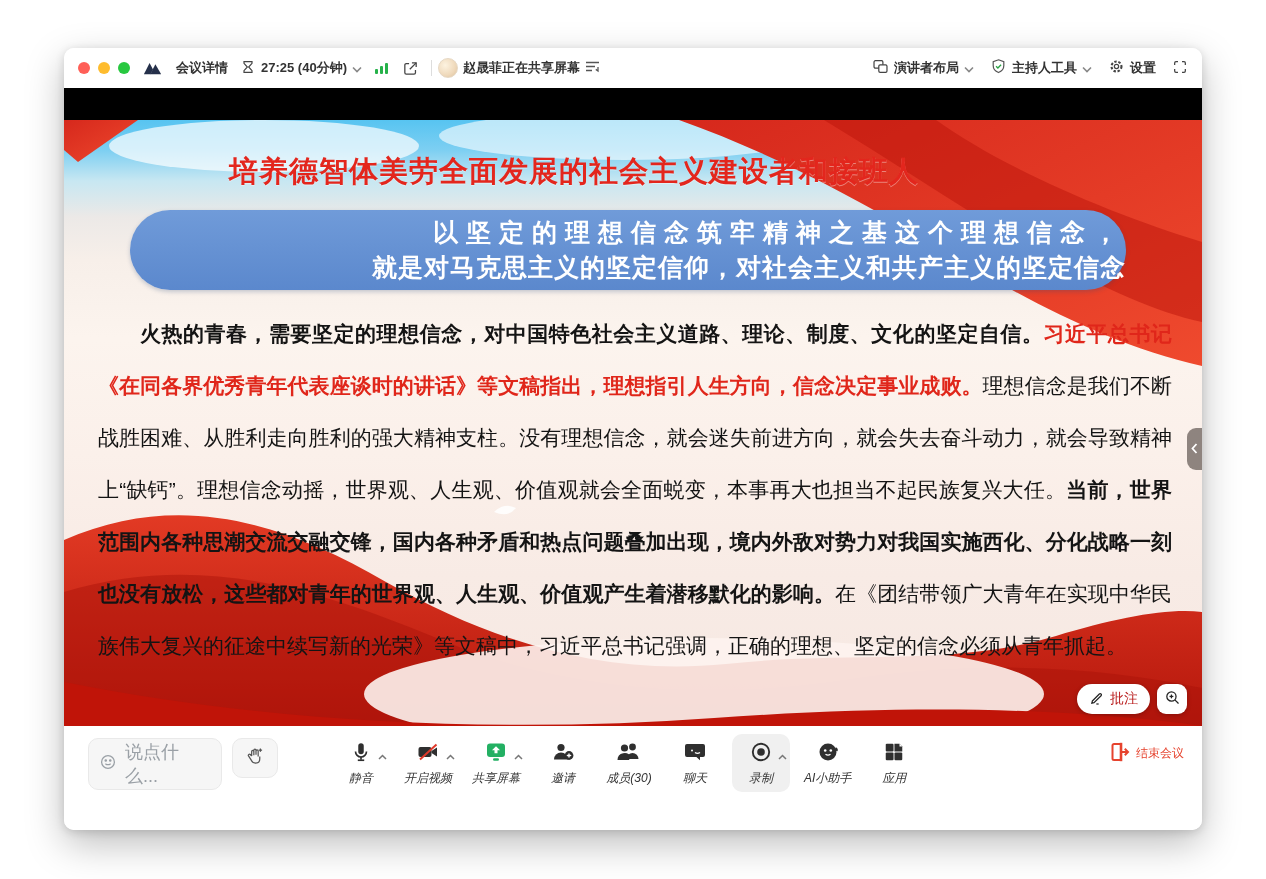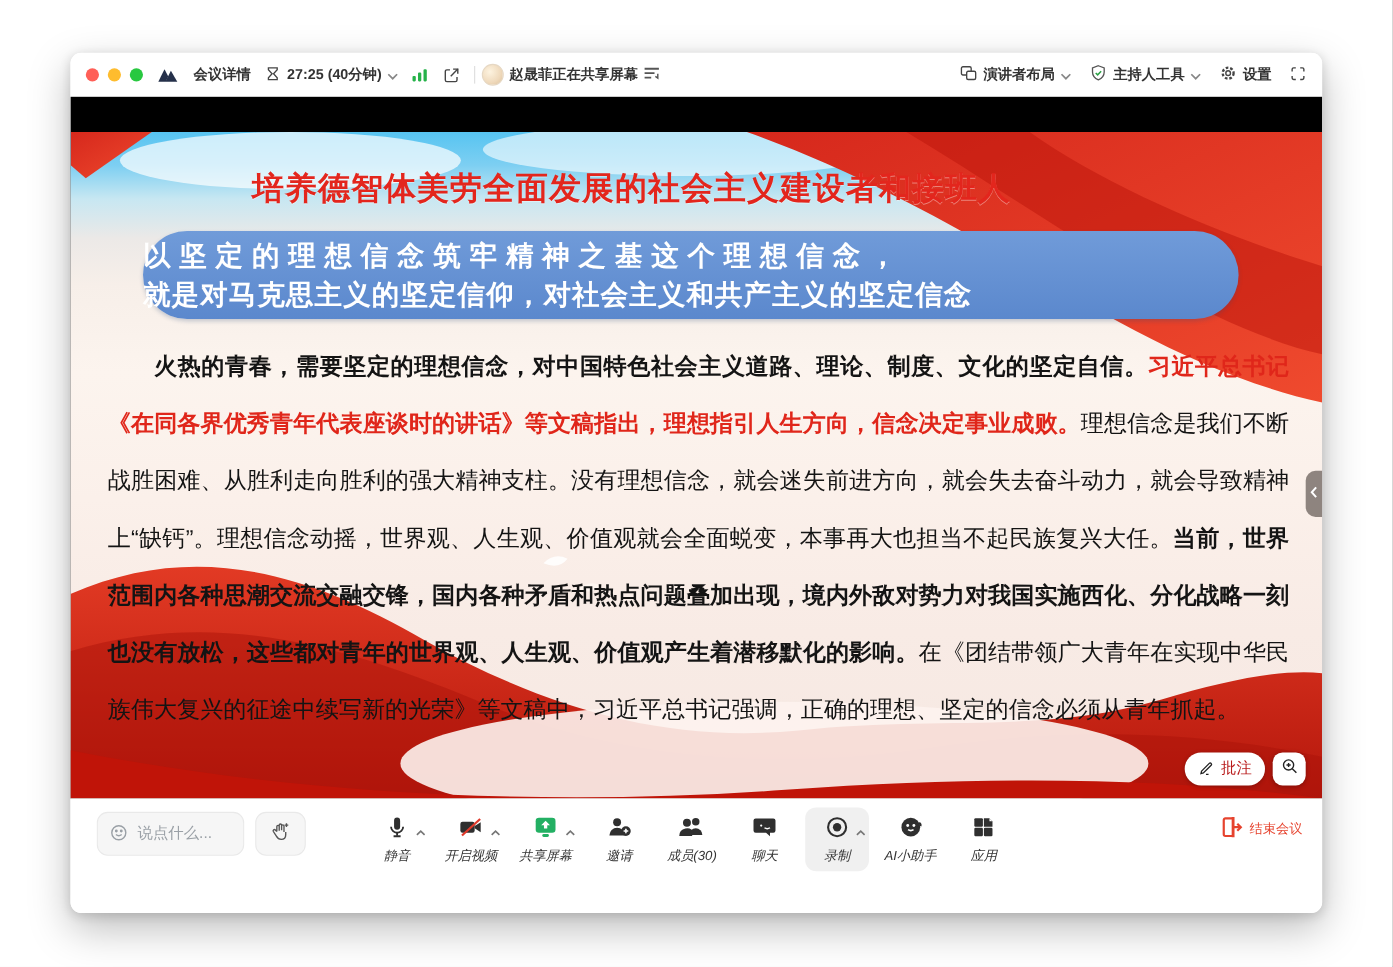--- a/index.html
+++ b/index.html
@@ -30,21 +30,21 @@
     background:linear-gradient(180deg,#57c4f1 0%, #7dcff2 5%, #c7e7f2 10%,
       #ece9e7 16%, #f7efe9 23%, #fcf4ee 36%, #fbf0ea 55%, #f8ebe5 75%, #f6e8e2 100%); }
   .slide-deco { position:absolute; inset:0; width:100%; height:100%; }
 
   .slide-title { position:absolute; top:32px; left:60px; width:900px; text-align:center;
     font-size:29px; font-weight:bold; color:#e3261d; letter-spacing:1px;
     text-shadow:0 1px 0 rgba(255,255,255,.4); }
 
   .banner { position:absolute; top:90px; left:66px; width:996px; height:80px;
     border-radius:40px; background:linear-gradient(180deg,#709bd9 0%, #5b88cd 100%);
-    color:#fff; font-weight:bold; text-align:left; display:flex; flex-direction:column;
+    color:#fff; font-weight:bold; text-align:right; display:flex; flex-direction:column;
     justify-content:center; box-shadow:0 2px 4px rgba(40,70,120,.25); }
   .banner-line1 { font-size:25px; letter-spacing:8px; }
   .banner-line2 { font-size:25px; letter-spacing:1px; margin-top:2px; }
 
   .slide-paragraph { position:absolute; top:188px; left:34px; right:30px;
     font-size:21px; line-height:52px; color:#141414; text-align:justify;
     text-indent:2em; }
   .seg-bold { font-weight:bold; }
   .seg-red { font-weight:bold; color:#e0261a; }
 
@@ -53,24 +53,24 @@
     padding:0 12px; font-size:14px; color:#b91c1c; box-shadow:0 1px 4px rgba(0,0,0,.25); cursor:pointer; }
   .zoomin-btn { position:absolute; right:15px; bottom:12px; width:30px; height:30px;
     background:#fff; border-radius:9px; display:flex; align-items:center; justify-content:center;
     box-shadow:0 1px 4px rgba(0,0,0,.25); cursor:pointer; }
   .collapse-handle { position:absolute; right:0; top:340px; width:15px; height:42px;
     background:rgba(112,101,96,.78); border-radius:9px 0 0 9px;
     display:flex; align-items:center; justify-content:center; cursor:pointer; }
 
   
   .toolbar { position:relative; height:104px; background:#fff; }
-  .quick-chat { position:absolute; left:24px; top:12px; width:134px; height:40px;
+  .quick-chat { position:absolute; left:24px; top:12px; width:134px; height:52px;
     border-radius:10px; background:#f6f6f6; border:1px solid #e9e9e9;
     display:flex; align-items:center; gap:8px; padding:0 10px;
-    color:#9aa0a6; font-size:14px; cursor:text; }
+    color:#9aa0a6; font-size:18px; cursor:text; }
   .hand-btn { position:absolute; left:168px; top:12px; width:46px; height:40px;
     border-radius:10px; background:#f6f6f6; border:1px solid #e9e9e9;
     display:flex; align-items:center; justify-content:center; cursor:pointer; }
 
   .tool-group { position:absolute; left:268px; top:8px; display:flex; align-items:flex-start; gap:8px; }
   .tool-item { display:flex; flex-direction:column; align-items:center; gap:4px;
     min-width:58px; padding:6px 6px 5px; border-radius:10px; font-size:12px; color:#333;
     cursor:pointer;font-style:italic; }
   .tool-item.active { background:#f0f0f0; }
   .tool-icon-row { position:relative; height:26px; display:flex; align-items:center; justify-content:center; width:100%; }

